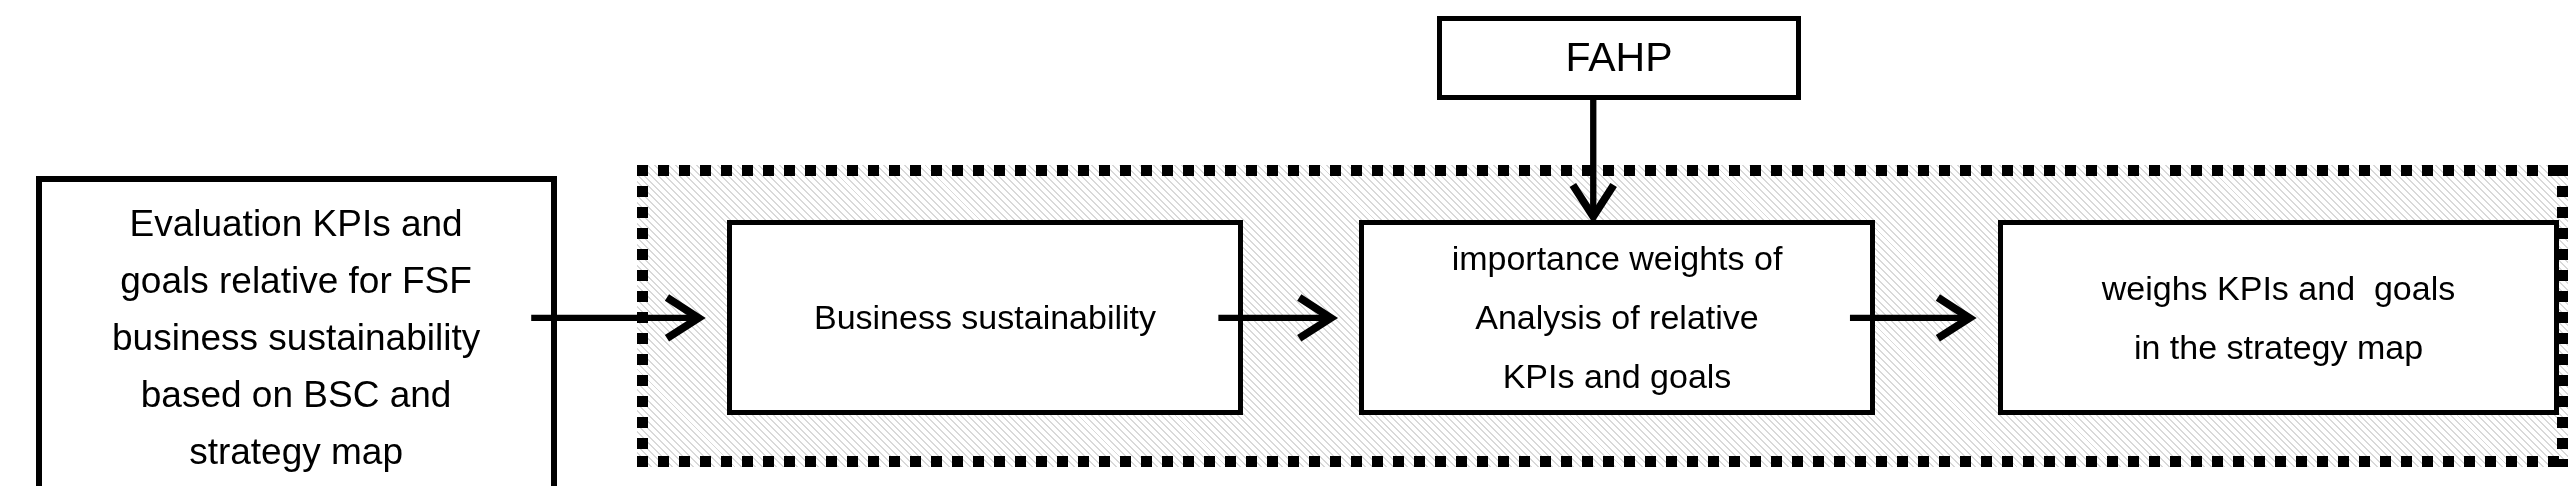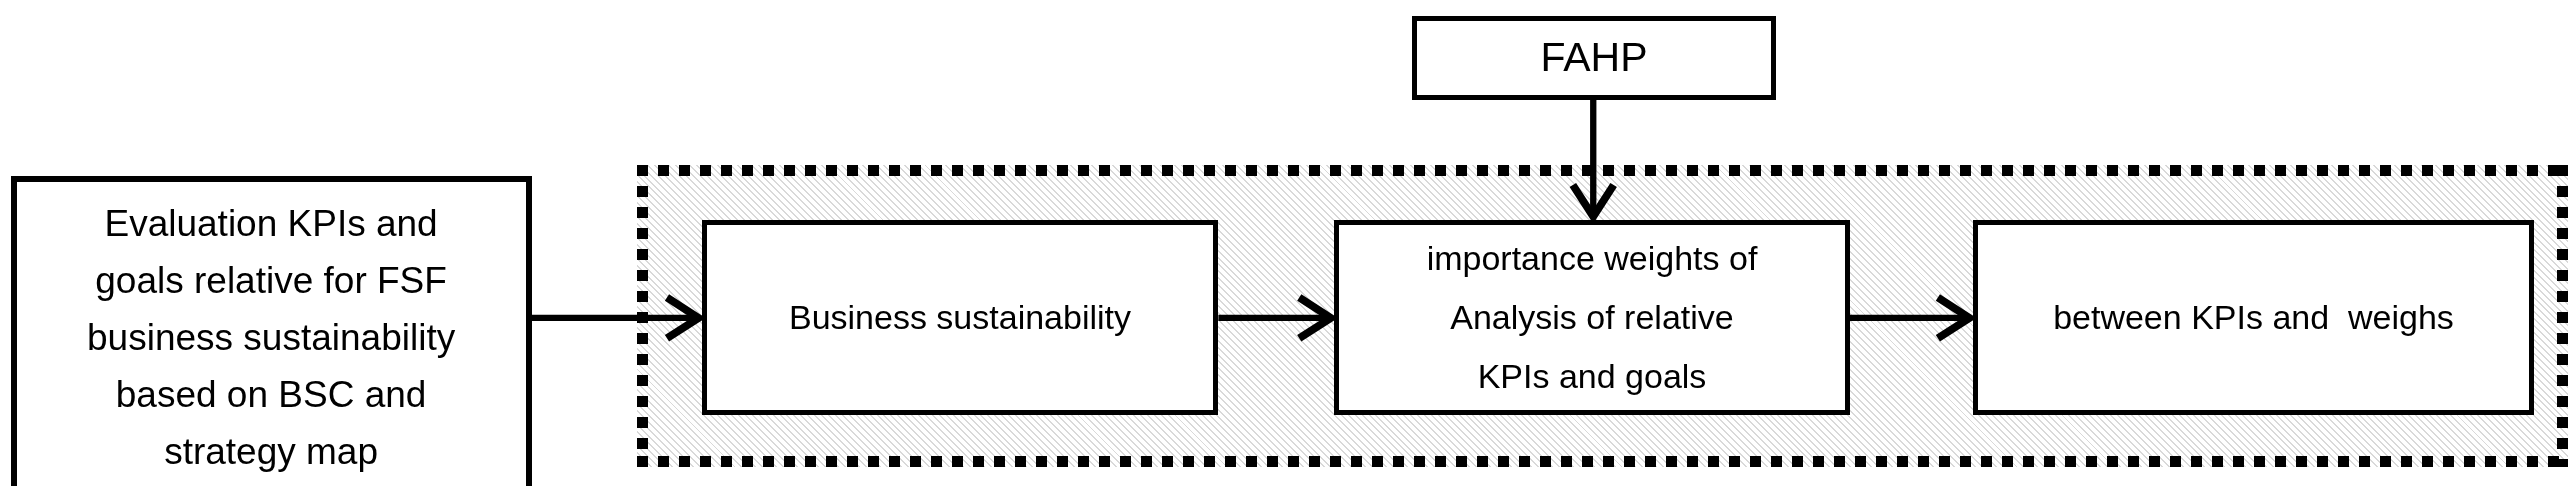--- a/index.html
+++ b/index.html
@@ -41,20 +41,21 @@
   .node {
     position: absolute;
     box-sizing: border-box;
     background: #ffffff;
     border: 5.6px solid #000000;
     display: flex;
     flex-direction: column;
     justify-content: center;
     align-items: center;
     text-align: center;
+    margin-left: 25px;
   }
   .node .line { white-space: pre-wrap; }
 
   .box-left {
     left: 10.6px; top: 176px;
     width: 521px; height: 322px;
     border-width: 6.3px;
     font-size: 37px; line-height: 57px;
   }
   .box-fahp {
@@ -113,21 +114,22 @@
     <div class="line">Business sustainability</div>
   </div>
 
   <div class="node box-p2">
     <div class="line">importance weights of</div>
     <div class="line">Analysis of relative</div>
     <div class="line">KPIs and goals</div>
   </div>
 
   <div class="node box-p3">
-    <div class="line">between KPIs and  weighs</div>
+    <div class="line">weighs KPIs and  goals</div>
+    <div class="line">in the strategy map</div>
   </div>
 
   <svg class="arrows" width="2576" height="486" viewBox="0 0 3662 691" xmlns="http://www.w3.org/2000/svg">
     <g stroke="#000000" fill="none" stroke-width="9">
       <line x1="755" y1="452" x2="985" y2="452"></line>
       <polyline points="948,423 993,452 948,481" stroke-width="11"></polyline>
     </g>
     <g stroke="#000000" fill="none" stroke-width="9">
       <line x1="1732" y1="452" x2="1884" y2="452"></line>
       <polyline points="1847,423 1892,452 1847,481" stroke-width="11"></polyline>

